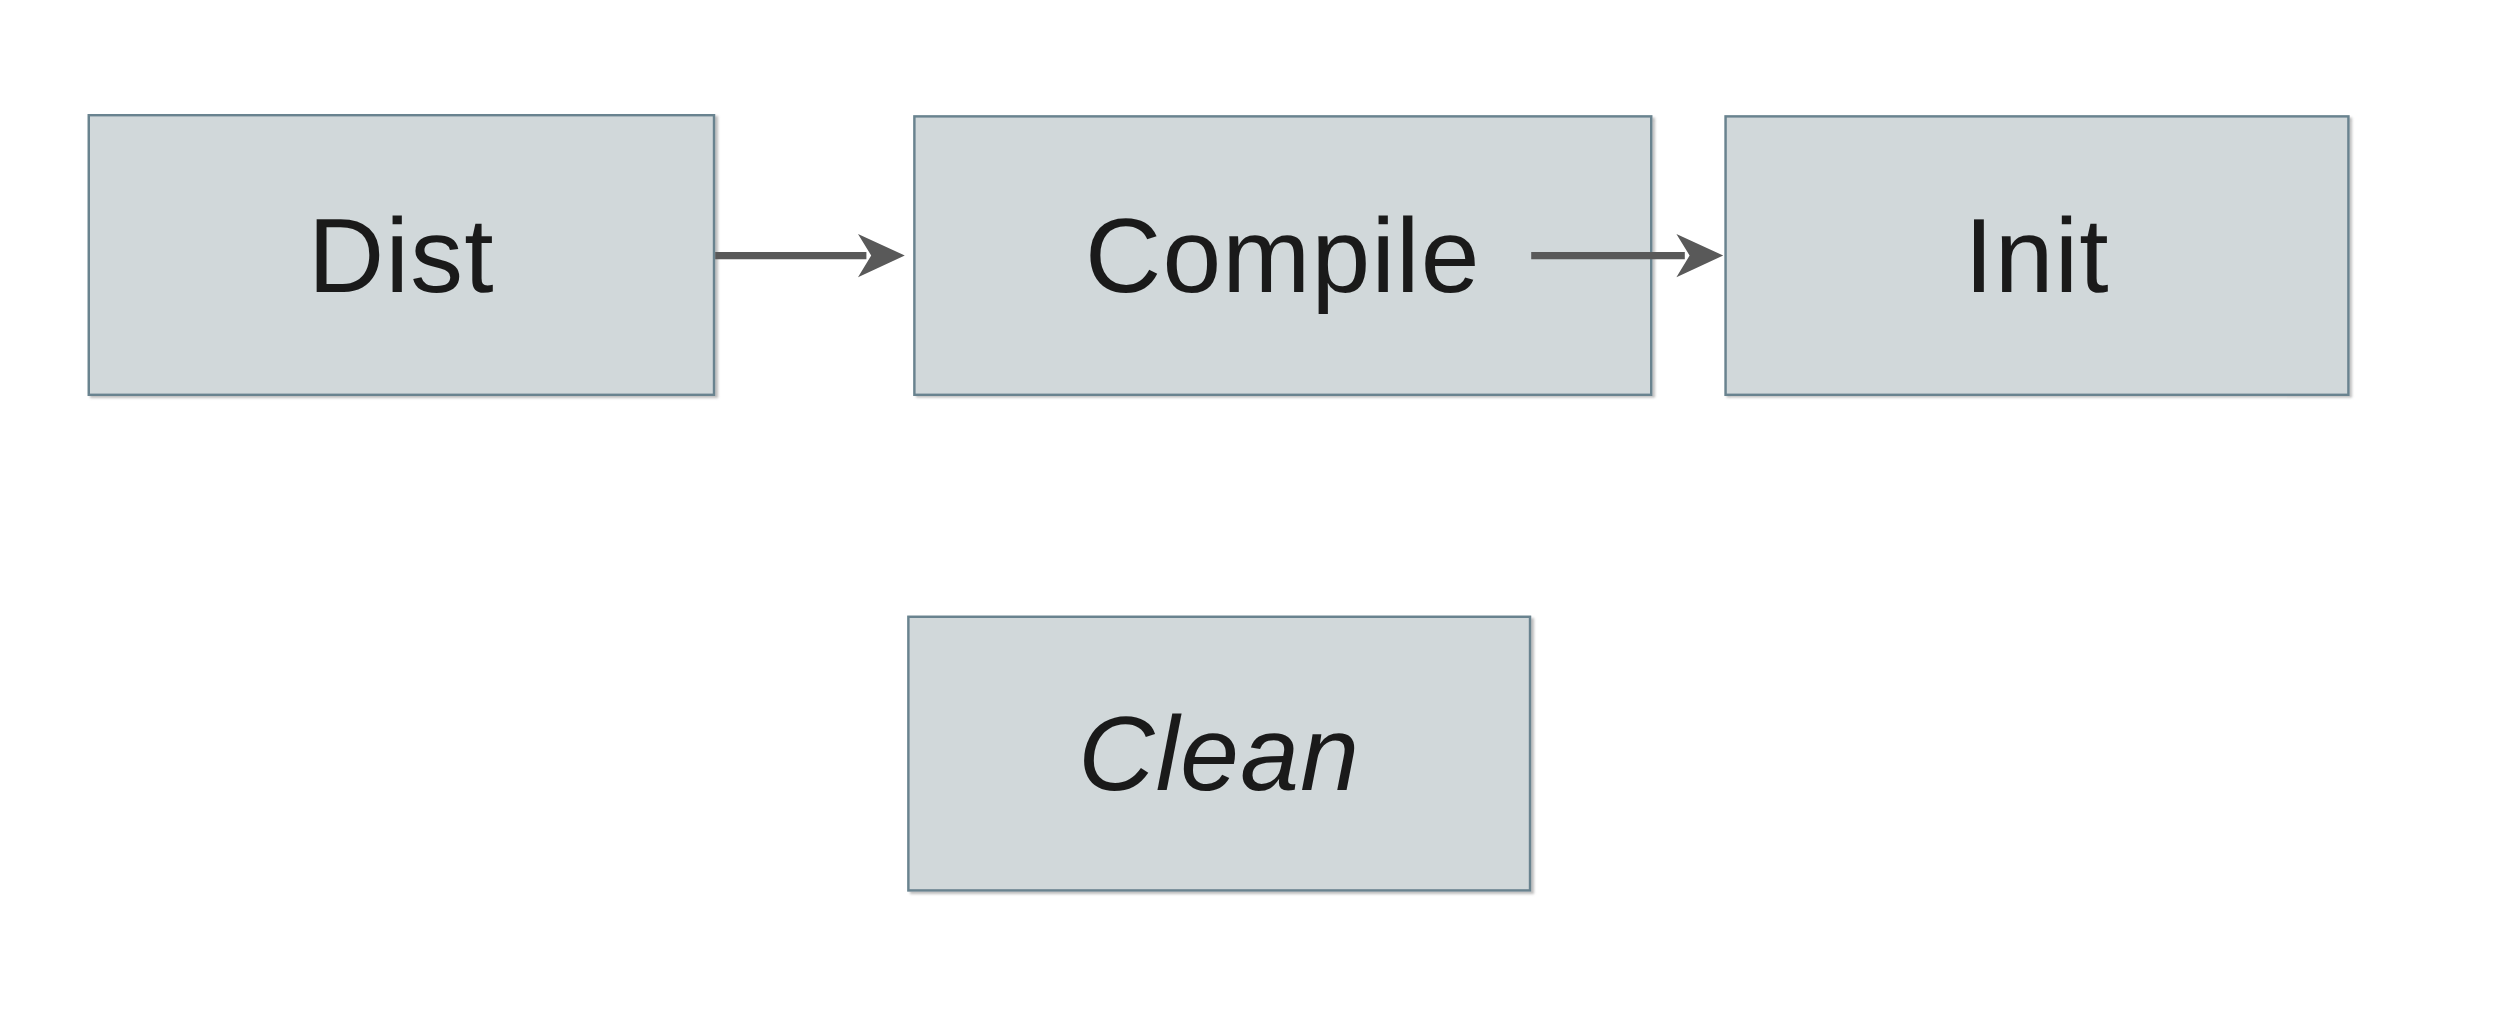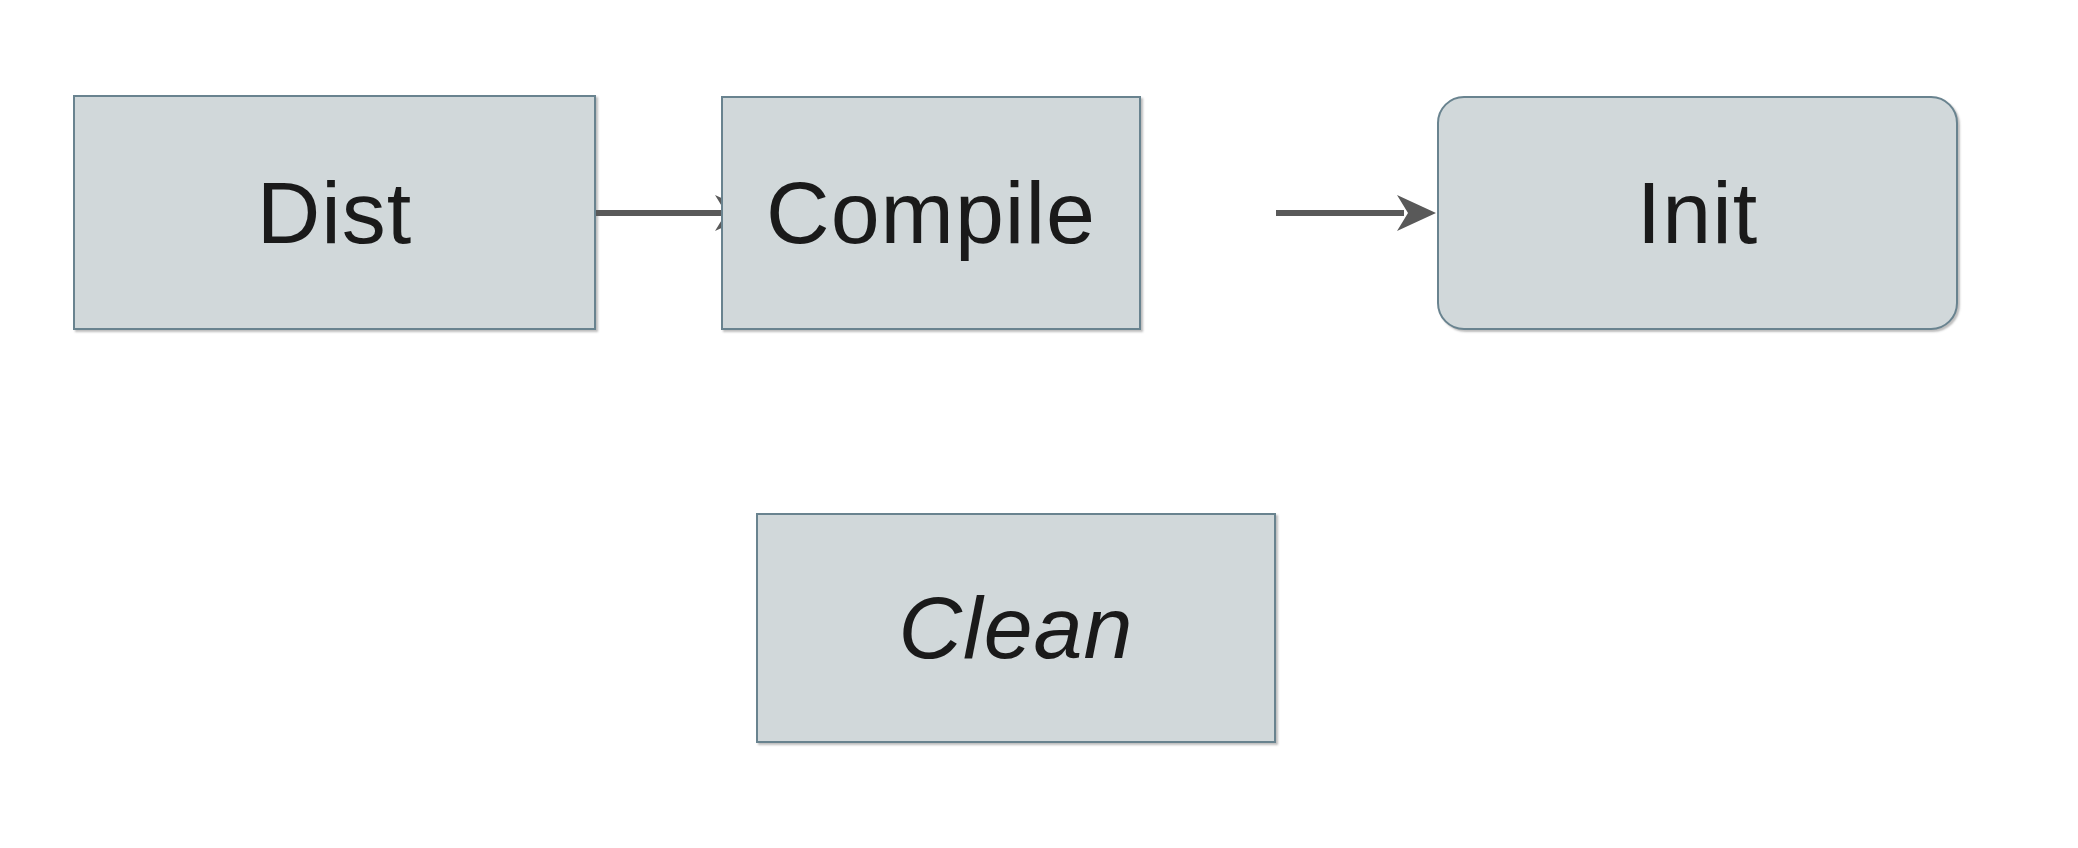--- a/index.html
+++ b/index.html
@@ -33,22 +33,22 @@
   }
   .node-label {
     font-size: 88px;
     font-weight: 400;
     color: var(--text);
     letter-spacing: 1px;
     line-height: 1;
     user-select: none;
   }
   .node-dist    { left: 73px;   top: 95px;  width: 523px; height: 235px; }
-  .node-compile { left: 721px;  top: 96px;  width: 420px; height: 234px; }
-  .node-init    { left: 1437px; top: 96px;  width: 521px; height: 234px; border-radius: 27px; }
+  .node-compile { left: 761px;  top: 96px;  width: 616px; height: 234px; }
+  .node-init    { left: 1437px; top: 96px;  width: 521px; height: 234px; }
   .node-clean   { left: 756px;  top: 513px; width: 520px; height: 230px; font-style: italic; }
   .edge {
     position: absolute;
     overflow: visible;
   }
   .edge-1 { left: 596px;  top: 183px; }
   .edge-2 { left: 1276px; top: 183px; }
   .edge line    { stroke: var(--arrow); stroke-width: 6; }
   .edge polygon { fill: var(--arrow); }
 </style>

